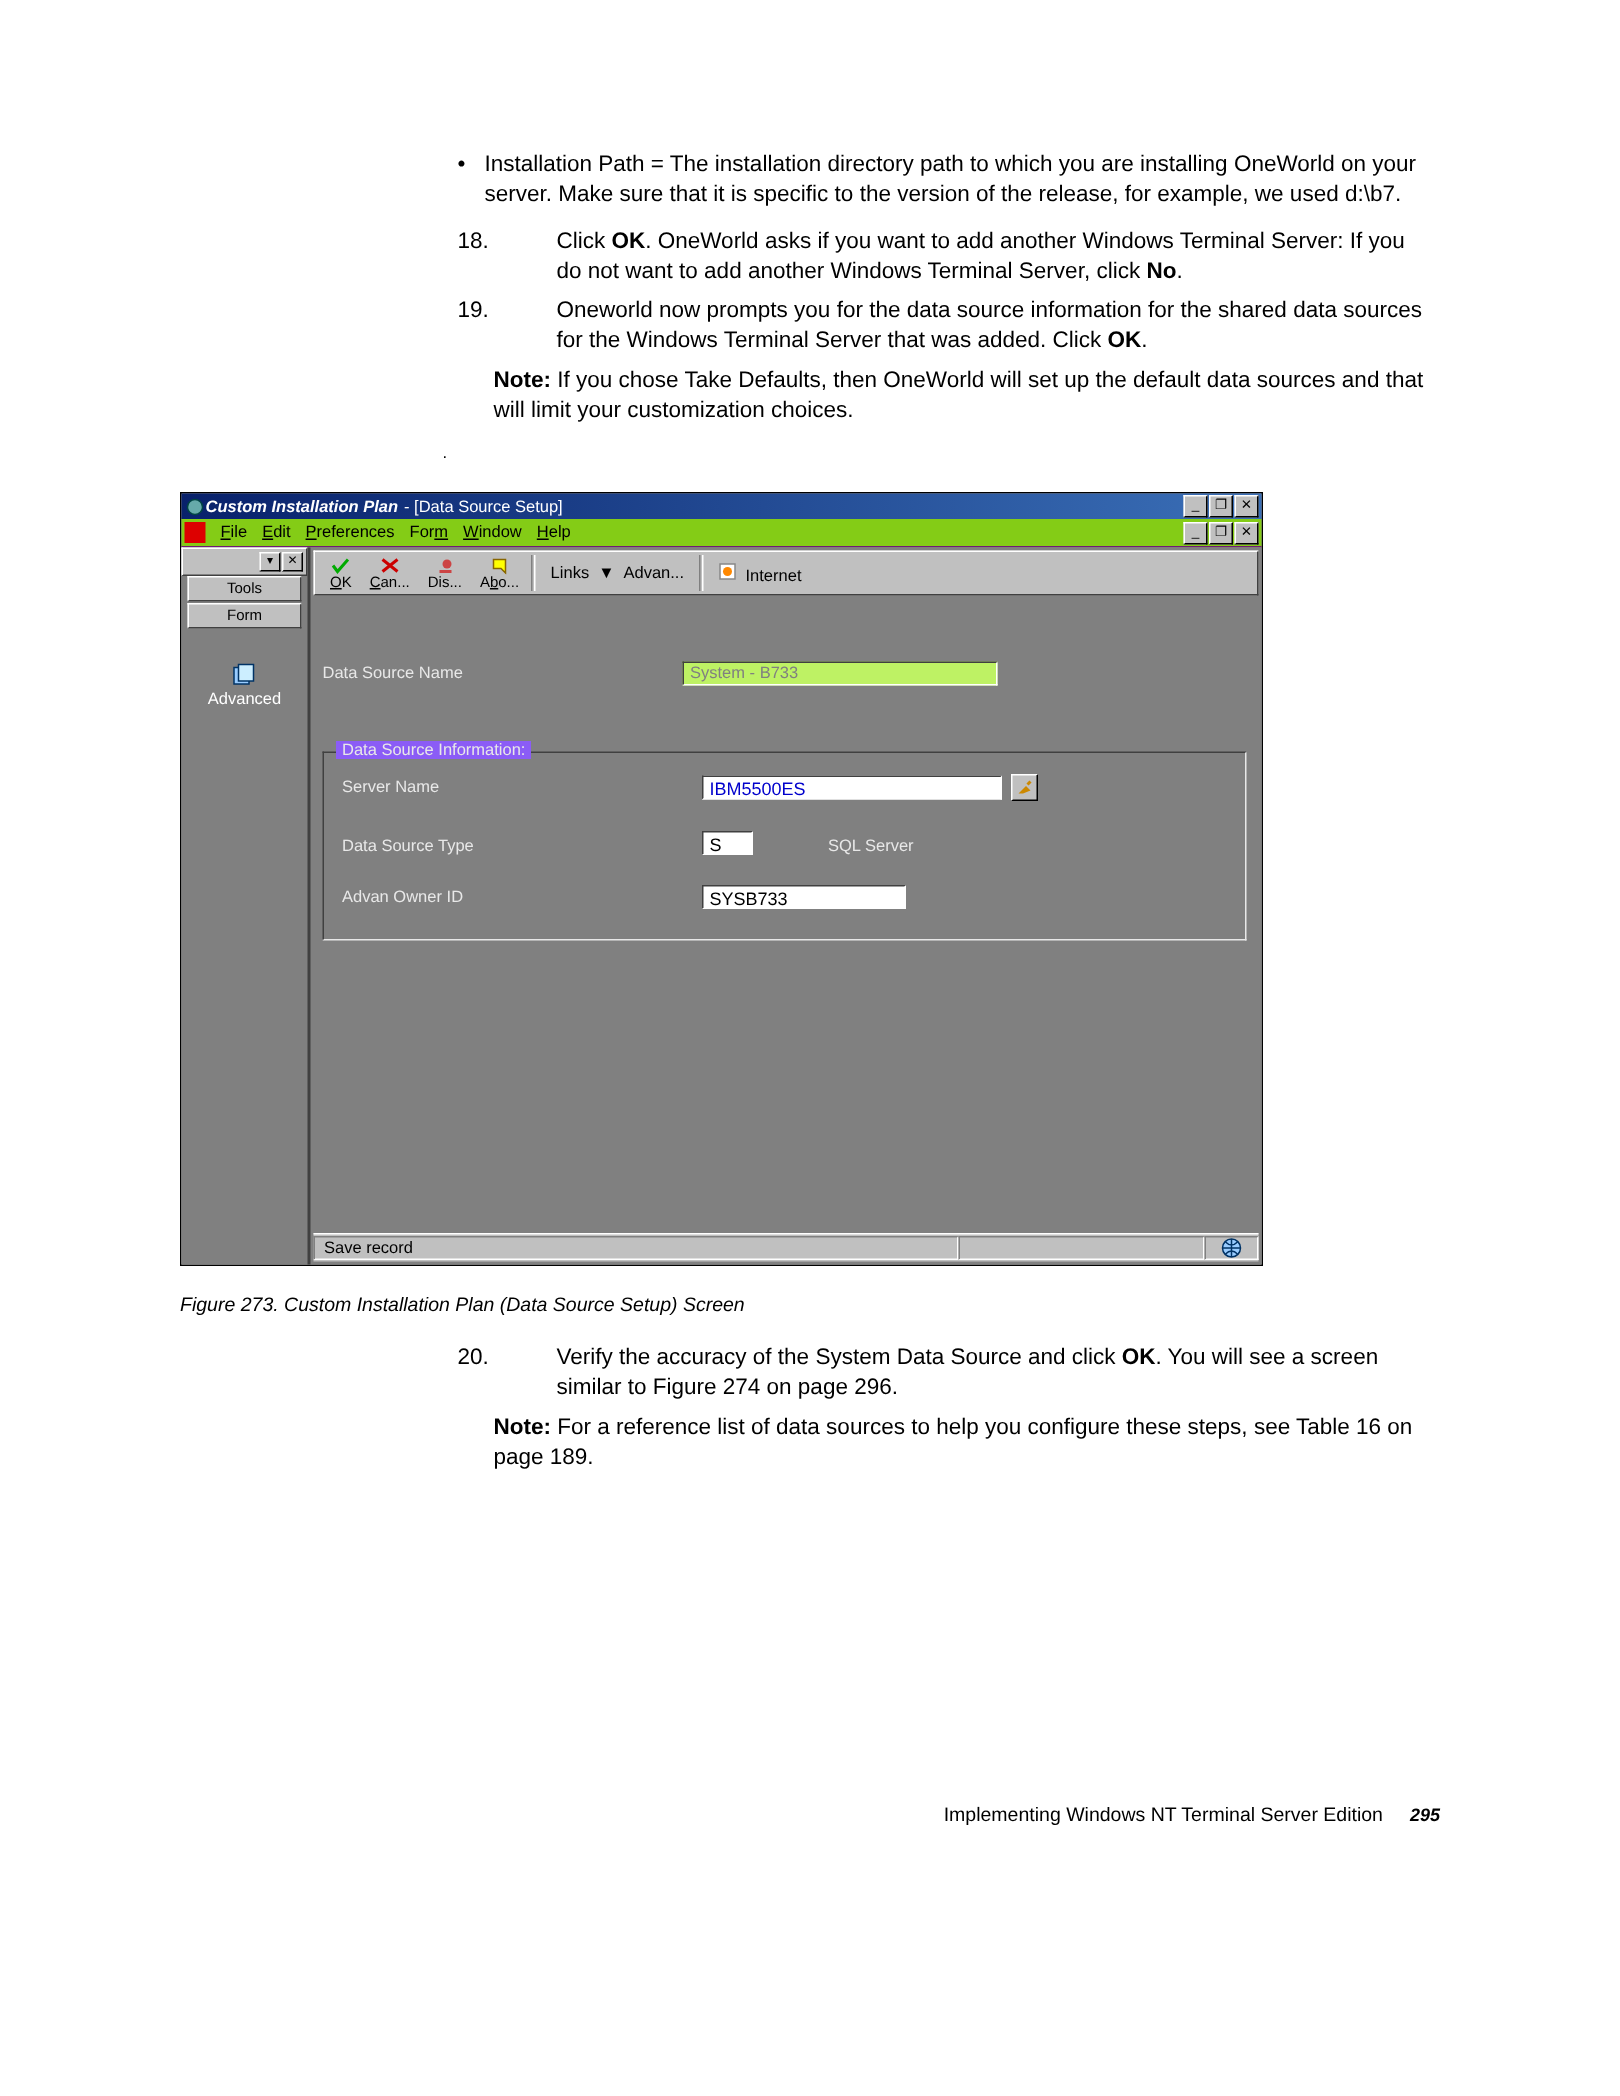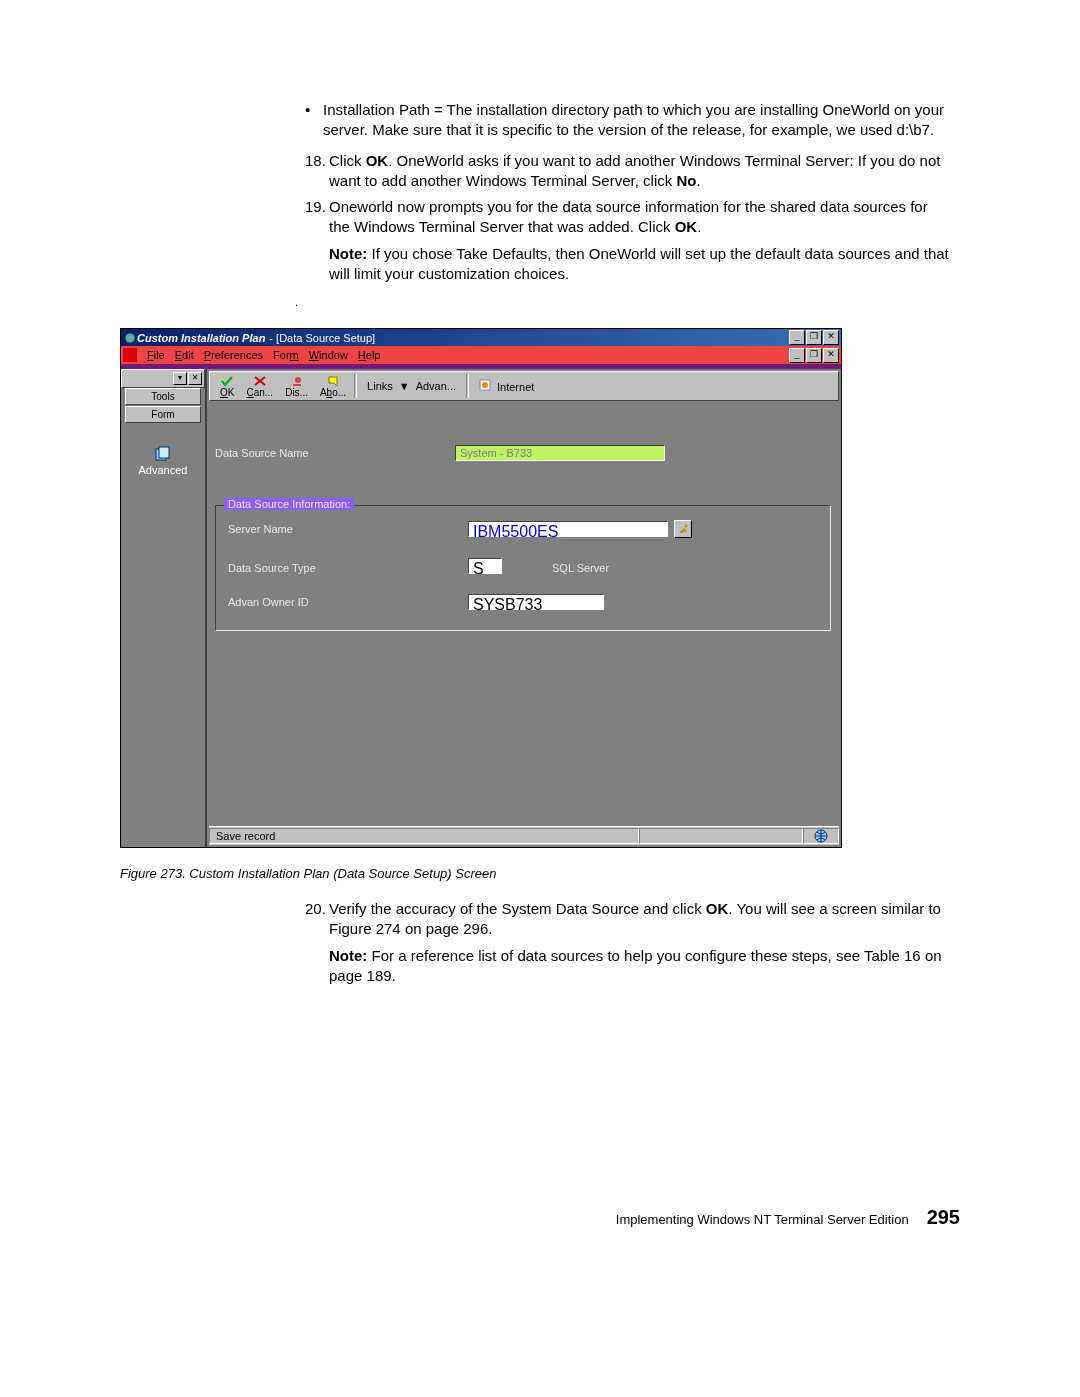--- a/index.html
+++ b/index.html
@@ -25,20 +25,21 @@
     display: flex;
     margin-bottom: 10px;
   }
   .bullet-dot {
     width: 18px;
     flex-shrink: 0;
   }
   .num-item {
     display: flex;
     margin-bottom: 6px;
+    gap: 42px;
   }
   .num-item .num {
     width: 24px;
     flex-shrink: 0;
   }
   .num-item .txt {
     flex: 1;
   }
   .sub-para {
     margin-left: 24px;
@@ -52,21 +53,21 @@
     margin: 18px 0 18px 0;
   }
   .footer {
     display: flex;
     justify-content: flex-end;
     align-items: baseline;
     gap: 18px;
     margin-top: 220px;
     font-size: 13px;
   }
-  .footer .pg { font-weight: bold; font-size: 20px;}
+  .footer .pg { font-weight: bold; font-size: 12px; font-style: italic;}
   
   .win {
     margin: 28px 0 0 0;
     width: 720px;
     border: 1px solid #000;
     background: #c0c0c0;
     font-family: "Tahoma", "MS Sans Serif", Arial, sans-serif;
     font-size: 11px;
     color: #000;
   }
@@ -94,27 +95,27 @@
     border-top: 1px solid #fff;
     border-left: 1px solid #fff;
     border-right: 1px solid #000;
     border-bottom: 1px solid #000;
     font-size: 9px;
     line-height: 11px;
     text-align: center;
     color: #000;
   }
   .menu-bar {
-    background: #ef4444;
+    background: #84cc16;
     display: flex;
     align-items: center;
     height: 18px;
     padding: 0 2px;
     gap: 10px;
-    border-bottom: 5px solid #701a75;
+    border-bottom: 1px solid #701a75;
   }
   .menu-bar .logo {
     width: 14px; height: 14px; background: #d00; display: inline-block;
   }
   .menu-bar .mitem { font-size: 11px; }
   .menu-bar .inner-btns { margin-left: auto; display:flex; gap:1px;}
   .menu-bar .u { text-decoration: underline; }
   .row2 {
     display: flex;
     height: 478px;
@@ -221,21 +222,21 @@
     color:#808080;
     font-size:11px;
     box-sizing:border-box;
   }
   .white-input {
     background:#fff;
     border-top:1px solid #404040;border-left:1px solid #404040;
     border-right:1px solid #fff;border-bottom:1px solid #fff;
     height:16px; padding:1px 4px;
     color:#1010a0;
-    font-size:16px;
+    font-size:12px;
     box-sizing:border-box;
   }
   .btn-3d {
     width:16px;height:16px;
     background:#c0c0c0;
     border-top:1px solid #fff;border-left:1px solid #fff;
     border-right:1px solid #000;border-bottom:1px solid #000;
     display:inline-flex;align-items:center;justify-content:center;
   }
   .group {

